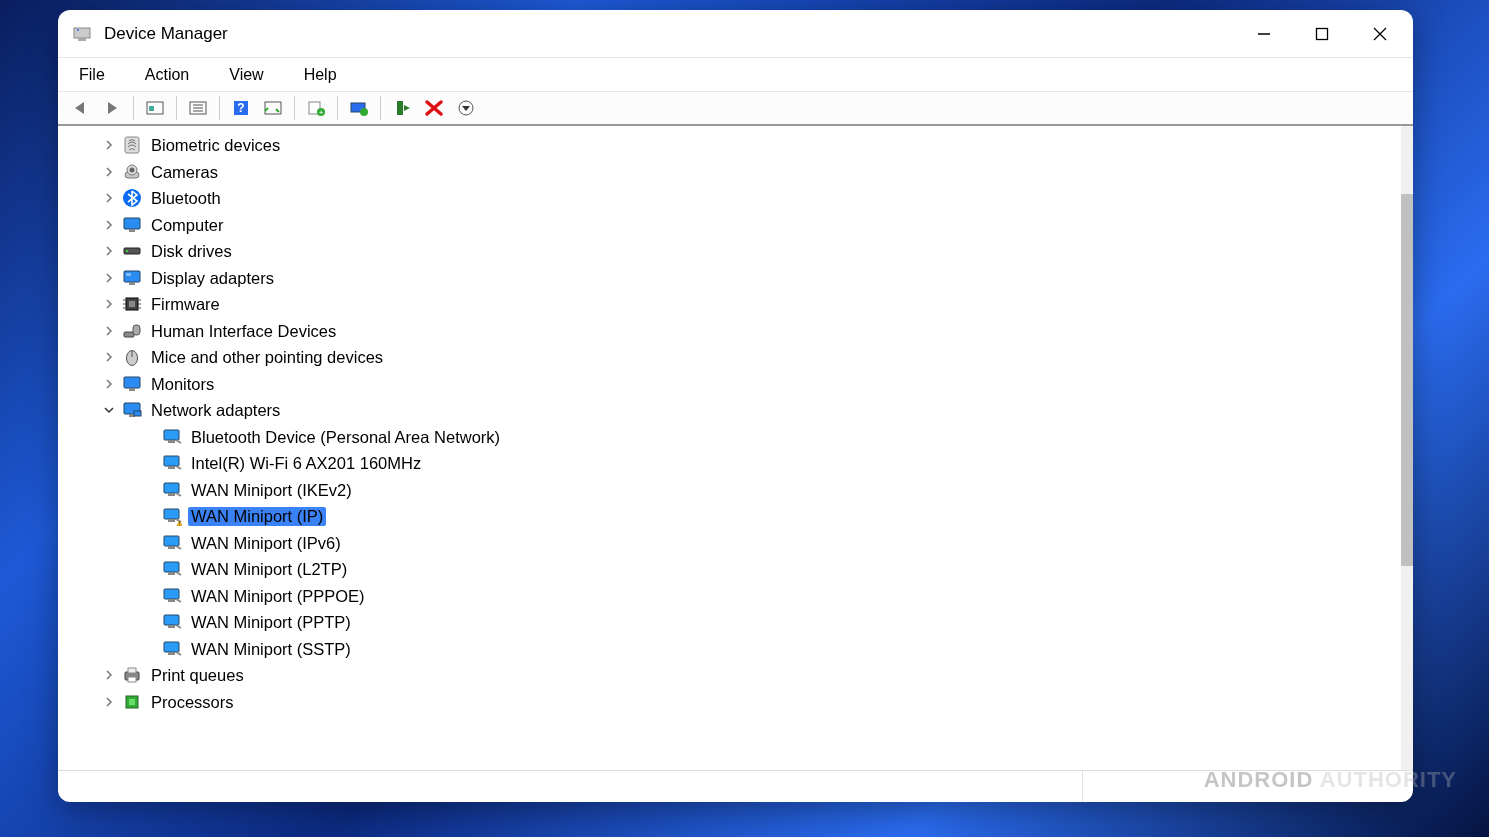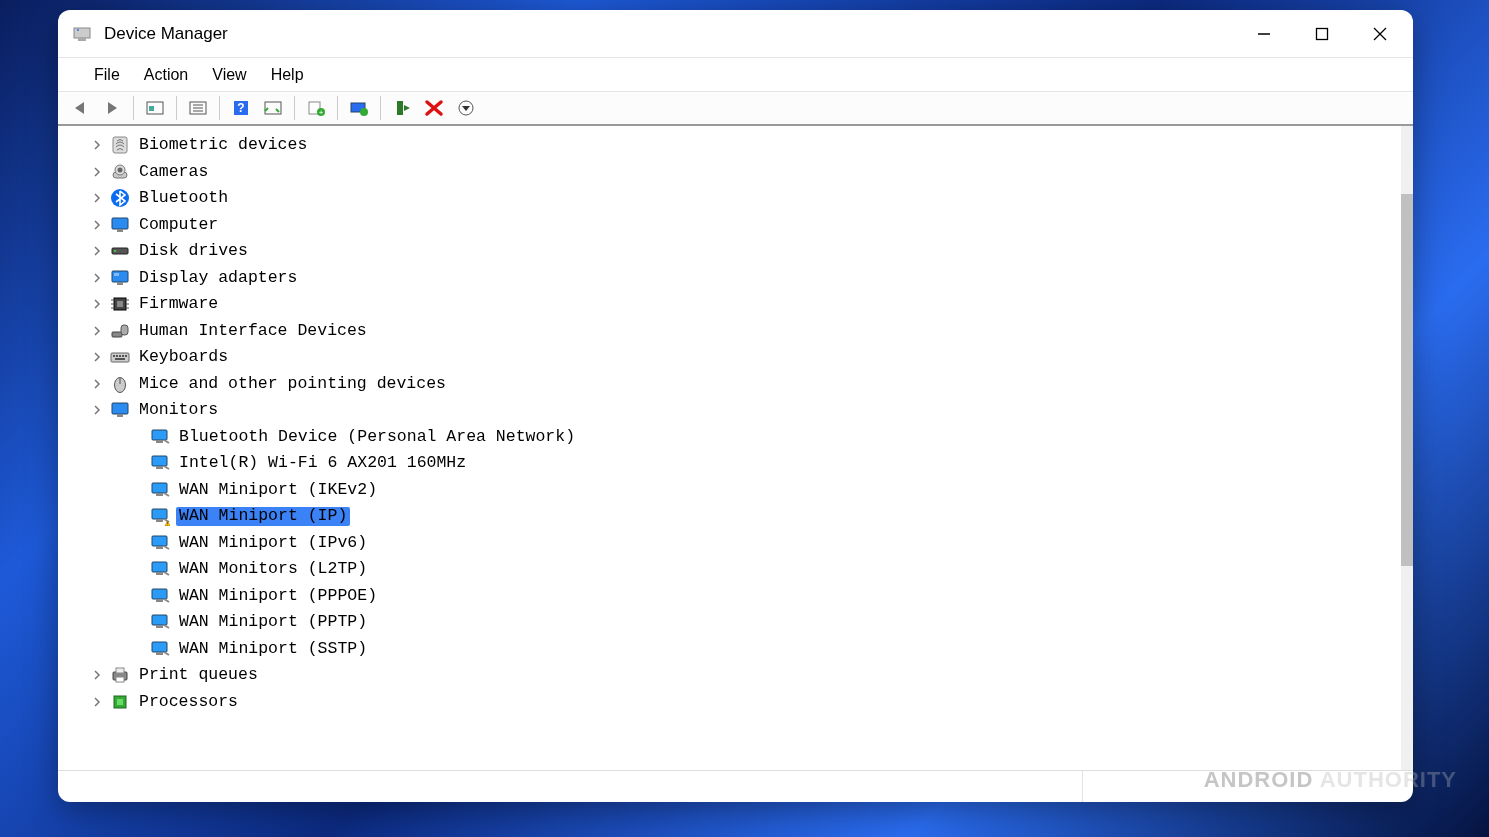--- a/index.html
+++ b/index.html
@@ -40,22 +40,22 @@
   .winbtn {
     width: 58px; height: 48px;
     display: flex; align-items: center; justify-content: center;
     font-size: 18px;
   }
   .winbtn svg { width: 14px; height: 14px; }
   .menubar {
     height: 34px;
     display: flex;
     align-items: center;
-    padding: 0 24px;
-    gap: 0;
+    padding: 0 9px;
+    gap: 16px;
     border-bottom: 1px solid #e6e6e6;
     font-size: 16px;
   }
   .menubar .menuitem {
     padding: 5px 12px;
   }
   .toolbar {
     height: 34px;
     display: flex;
     align-items: center;
@@ -74,22 +74,21 @@
   .content {
     flex: 1;
     overflow: hidden;
     position: relative;
     background:#fff;
   }
   .scroll-area {
     position: absolute;
     left: 0; top:0; right:12px; bottom:0;
     overflow: hidden;
-    padding: 6px 0 0 20px;
-    font-family: Liberation Mono, monospace;
+    padding: 6px 0 0 32px;
   }
   .scrollbar-track {
     position:absolute; right:0; top:0; width:12px; height:100%; background:#f0f0f0;
   }
   .scrollbar-thumb {
     position:absolute; right:0; width:12px; background:#c0c0c0;
     top:68px; height:372px;
   }
   .node {
     display:flex; align-items:center;
@@ -367,58 +366,54 @@
           <span class="label">Human Interface Devices</span>
         </div>
         <div class="node level1">
           <span class="expander">
             <svg width="10" height="10" viewBox="0 0 10 10">
               <path d="M3 1 L7 5 L3 9" fill="none" stroke="#777" stroke-width="1.5"></path>
             </svg>
           </span>
           <span class="dev-icon">
             <svg width="20" height="20" viewBox="0 0 20 20">
-              <rect x="1" y="6" width="18" height="9" rx="1" fill="#ccc" stroke="#666"></rect>
-              <rect x="3" y="8" width="2" height="2" fill="#555"></rect>
-              <rect x="6" y="8" width="2" height="2" fill="#555"></rect>
-              <rect x="9" y="8" width="2" height="2" fill="#555"></rect>
-              <rect x="12" y="8" width="2" height="2" fill="#555"></rect>
-              <rect x="15" y="8" width="2" height="2" fill="#555"></rect>
-              <rect x="5" y="11" width="10" height="2" fill="#555"></rect>
-            </svg>
-          </span>
-          <span class="label">Keyboards</span>
-        </div>
-        <div class="node level1">
-          <span class="expander">
-            <svg width="10" height="10" viewBox="0 0 10 10">
-              <path d="M3 1 L7 5 L3 9" fill="none" stroke="#777" stroke-width="1.5"></path>
-            </svg>
-          </span>
-          <span class="dev-icon">
-            <svg width="20" height="20" viewBox="0 0 20 20">
               <ellipse cx="10" cy="11" rx="5.5" ry="7.5" fill="#ccc" stroke="#555"></ellipse>
               <line x1="10" y1="4" x2="10" y2="10" stroke="#555"></line>
             </svg>
           </span>
           <span class="label">Mice and other pointing devices</span>
         </div>
         <div class="node level1">
           <span class="expander">
             <svg width="10" height="10" viewBox="0 0 10 10">
               <path d="M3 1 L7 5 L3 9" fill="none" stroke="#777" stroke-width="1.5"></path>
             </svg>
           </span>
           <span class="dev-icon">
             <svg width="20" height="20" viewBox="0 0 20 20">
               <rect x="2" y="3" width="16" height="11" rx="1" fill="#2a8cf0" stroke="#246"></rect>
               <rect x="7" y="14" width="6" height="3" fill="#888"></rect>
             </svg>
           </span>
           <span class="label">Monitors</span>
+        </div>
+        <div class="node level1">
+          <span class="expander">
+            <svg width="10" height="10" viewBox="0 0 10 10">
+              <path d="M1 3 L5 7 L9 3" fill="none" stroke="#333" stroke-width="1.5"></path>
+            </svg>
+          </span>
+          <span class="dev-icon">
+            <svg width="20" height="20" viewBox="0 0 20 20">
+              <rect x="2" y="3" width="16" height="11" rx="1" fill="#2a8cf0" stroke="#246"></rect>
+              <rect x="7" y="14" width="6" height="3" fill="#888"></rect>
+              <rect x="12" y="11" width="7" height="5" fill="#2a8cf0" stroke="#246"></rect>
+            </svg>
+          </span>
+          <span class="label">Network adapters</span>
         </div>
         <div class="node level2">
           <span class="expander"></span>
           <span class="dev-icon rel">
             <svg width="20" height="20" viewBox="0 0 20 20">
               <rect x="2" y="3" width="15" height="10" rx="1" fill="#2a9cf8" stroke="#246"></rect>
               <rect x="6" y="13" width="7" height="3" fill="#888"></rect>
               <path d="M14 13 L19 16" stroke="#888" stroke-width="2"></path>
             </svg>
           </span>
@@ -474,21 +469,21 @@
         </div>
         <div class="node level2">
           <span class="expander"></span>
           <span class="dev-icon rel">
             <svg width="20" height="20" viewBox="0 0 20 20">
               <rect x="2" y="3" width="15" height="10" rx="1" fill="#2a9cf8" stroke="#246"></rect>
               <rect x="6" y="13" width="7" height="3" fill="#888"></rect>
               <path d="M14 13 L19 16" stroke="#888" stroke-width="2"></path>
             </svg>
           </span>
-          <span class="label">WAN Monitors (L2TP)</span>
+          <span class="label">WAN Miniport (L2TP)</span>
         </div>
         <div class="node level2">
           <span class="expander"></span>
           <span class="dev-icon rel">
             <svg width="20" height="20" viewBox="0 0 20 20">
               <rect x="2" y="3" width="15" height="10" rx="1" fill="#2a9cf8" stroke="#246"></rect>
               <rect x="6" y="13" width="7" height="3" fill="#888"></rect>
               <path d="M14 13 L19 16" stroke="#888" stroke-width="2"></path>
             </svg>
           </span>

